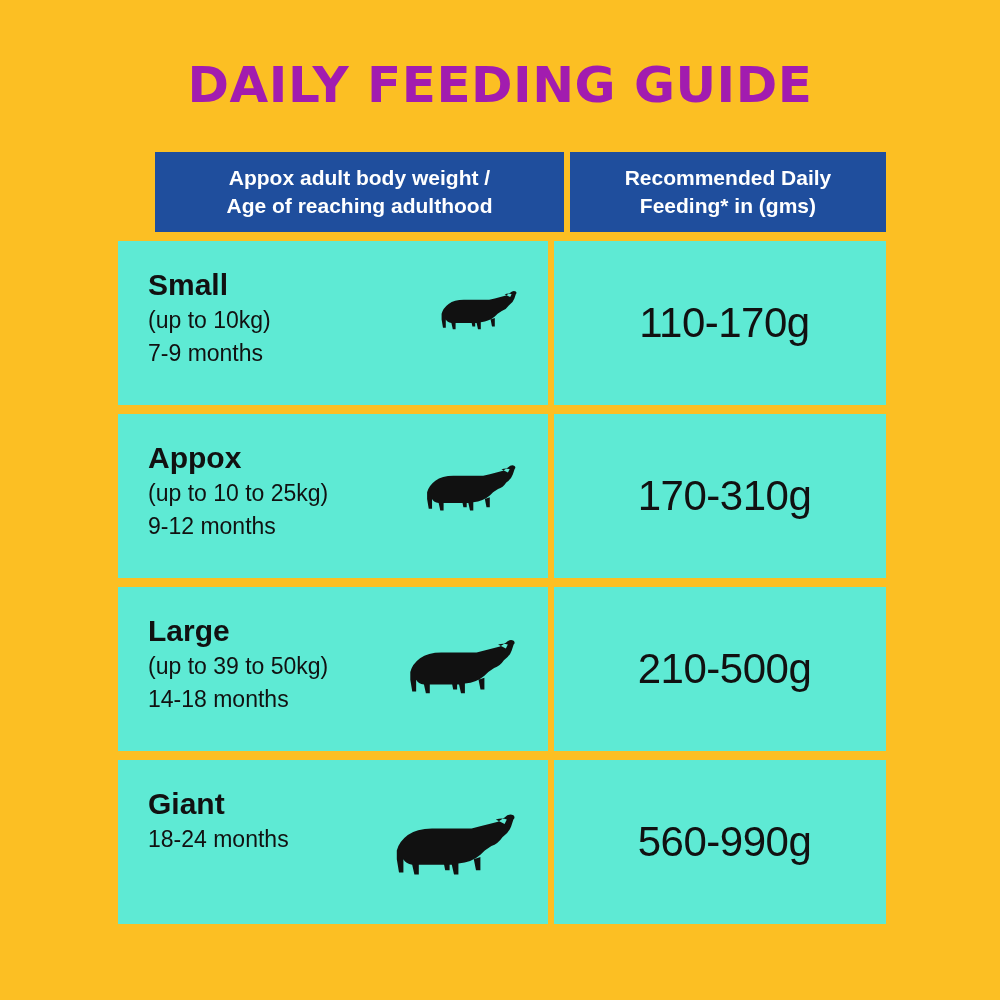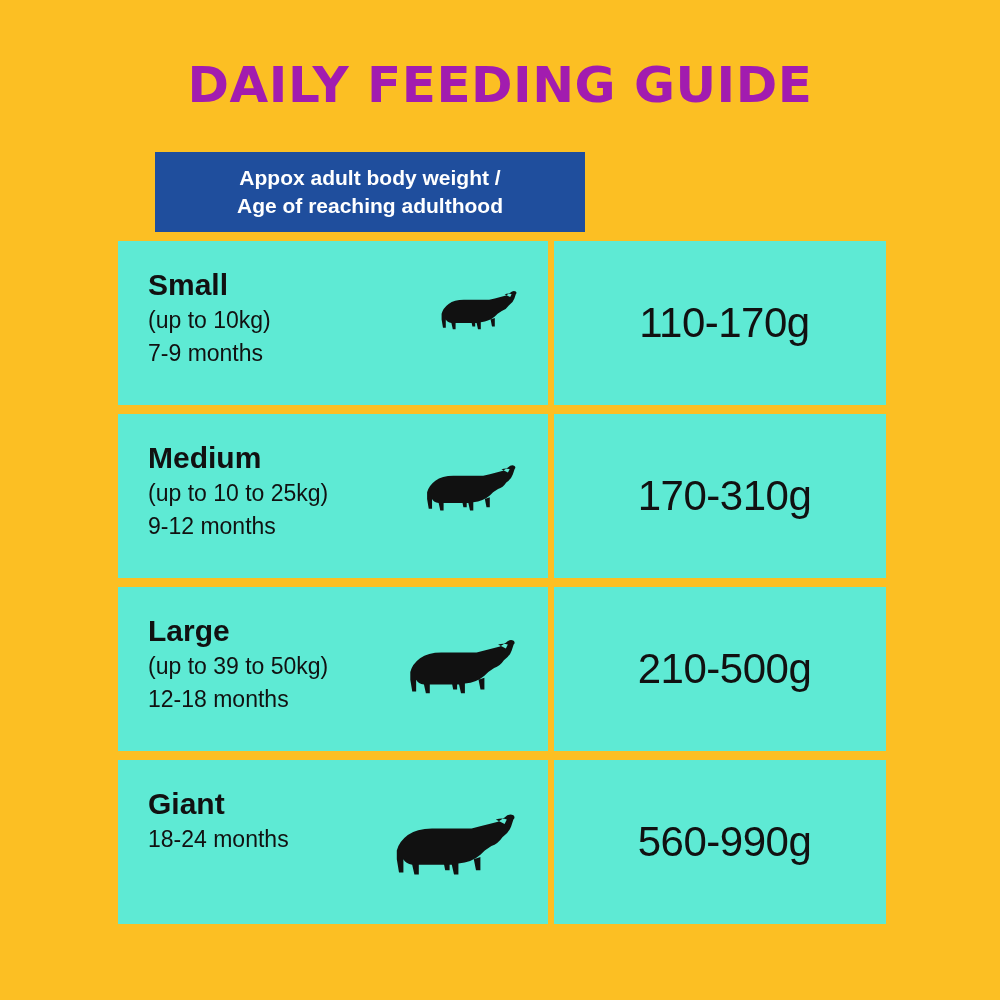--- a/index.html
+++ b/index.html
@@ -122,20 +122,26 @@
 
   <div class="table">
 
     <div class="row">
       <div class="col-left head-cell">
         <div>
           <span>Appox adult body weight /</span>
           <span>Age of reaching adulthood</span>
         </div>
       </div>
+      <div class="col-right head-cell">
+        <div>
+          <span>Recommended Daily</span>
+          <span>Feeding* in (gms)</span>
+        </div>
+      </div>
     </div>
 
     <div class="body-row">
       <div class="cell cell-left">
         <div class="text-block">
           <div class="size-name">Small</div>
           <div class="size-detail">(up to 10kg)</div>
           <div class="size-detail">7-9 months</div>
         </div>
         <div class="dog">
@@ -145,41 +151,41 @@
         </div>
       </div>
       <div class="cell cell-right">
         <span class="amount">110-170g</span>
       </div>
     </div>
 
     <div class="body-row">
       <div class="cell cell-left">
         <div class="text-block">
-          <div class="size-name">Medium</div>
+          <div class="size-name">Appox</div>
           <div class="size-detail">(up to 10 to 25kg)</div>
           <div class="size-detail">9-12 months</div>
         </div>
         <div class="dog">
           <svg width="100" height="66" viewBox="0 0 120 80">
             <path fill="#111111" d="M8,52 L10,64 L14,64 L14,52 Q16,56 22,57 L24,66 L28,66 L28,57 L58,57 L60,66 L64,66 L64,56 Q76,55 84,48 L88,44 L94,40 Q100,38 104,32 Q110,28 112,22 L114,16 Q116,14 114,12 Q110,10 106,14 L100,18 L92,20 Q84,22 76,24 L40,24 Q26,24 18,30 Q10,36 8,44 Z M98,16 Q104,14 108,16 L106,20 Z M78,52 L80,62 L84,62 L84,50 Z M50,52 L52,62 L56,62 L56,52 Z"></path>
           </svg>
         </div>
       </div>
       <div class="cell cell-right">
         <span class="amount">170-310g</span>
       </div>
     </div>
 
     <div class="body-row">
       <div class="cell cell-left">
         <div class="text-block">
           <div class="size-name">Large</div>
           <div class="size-detail">(up to 39 to 50kg)</div>
-          <div class="size-detail">12-18 months</div>
+          <div class="size-detail">14-18 months</div>
         </div>
         <div class="dog">
           <svg width="118" height="78" viewBox="0 0 120 80">
             <path fill="#111111" d="M8,52 L10,64 L14,64 L14,52 Q16,56 22,57 L24,66 L28,66 L28,57 L58,57 L60,66 L64,66 L64,56 Q76,55 84,48 L88,44 L94,40 Q100,38 104,32 Q110,28 112,22 L114,16 Q116,14 114,12 Q110,10 106,14 L100,18 L92,20 Q84,22 76,24 L40,24 Q26,24 18,30 Q10,36 8,44 Z M98,16 Q104,14 108,16 L106,20 Z M78,52 L80,62 L84,62 L84,50 Z M50,52 L52,62 L56,62 L56,52 Z"></path>
           </svg>
         </div>
       </div>
       <div class="cell cell-right">
         <span class="amount">210-500g</span>
       </div>

